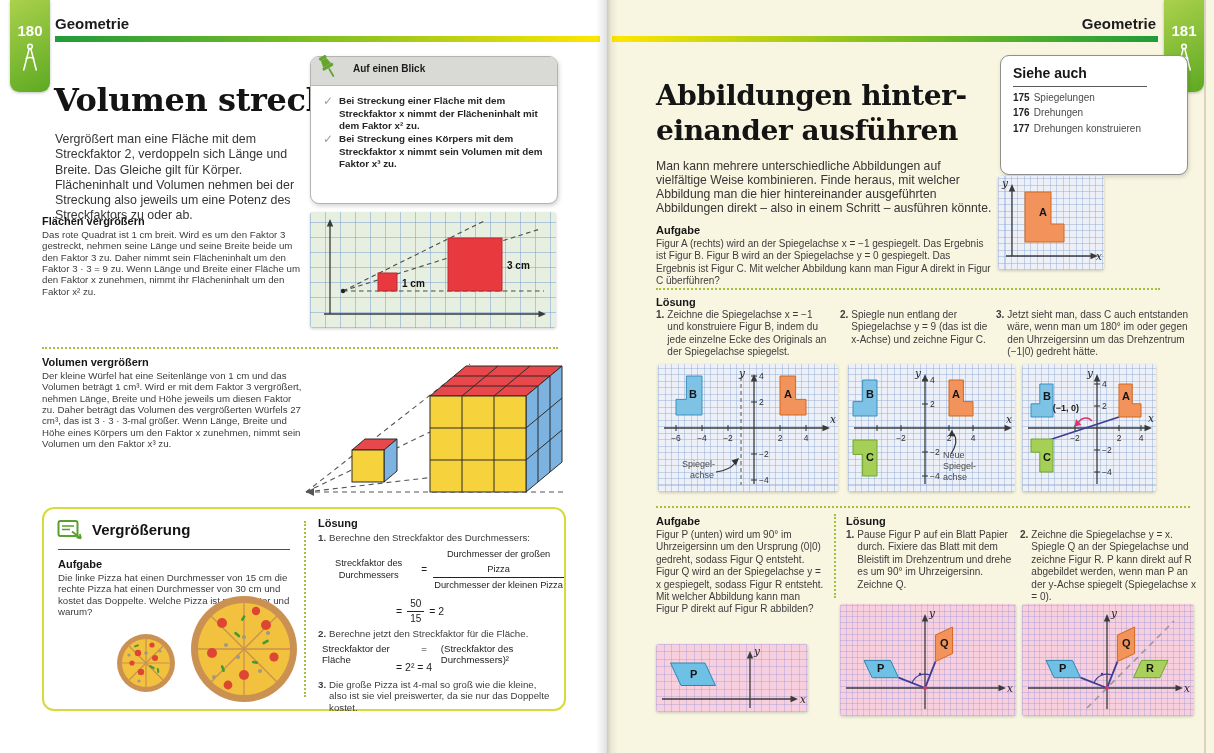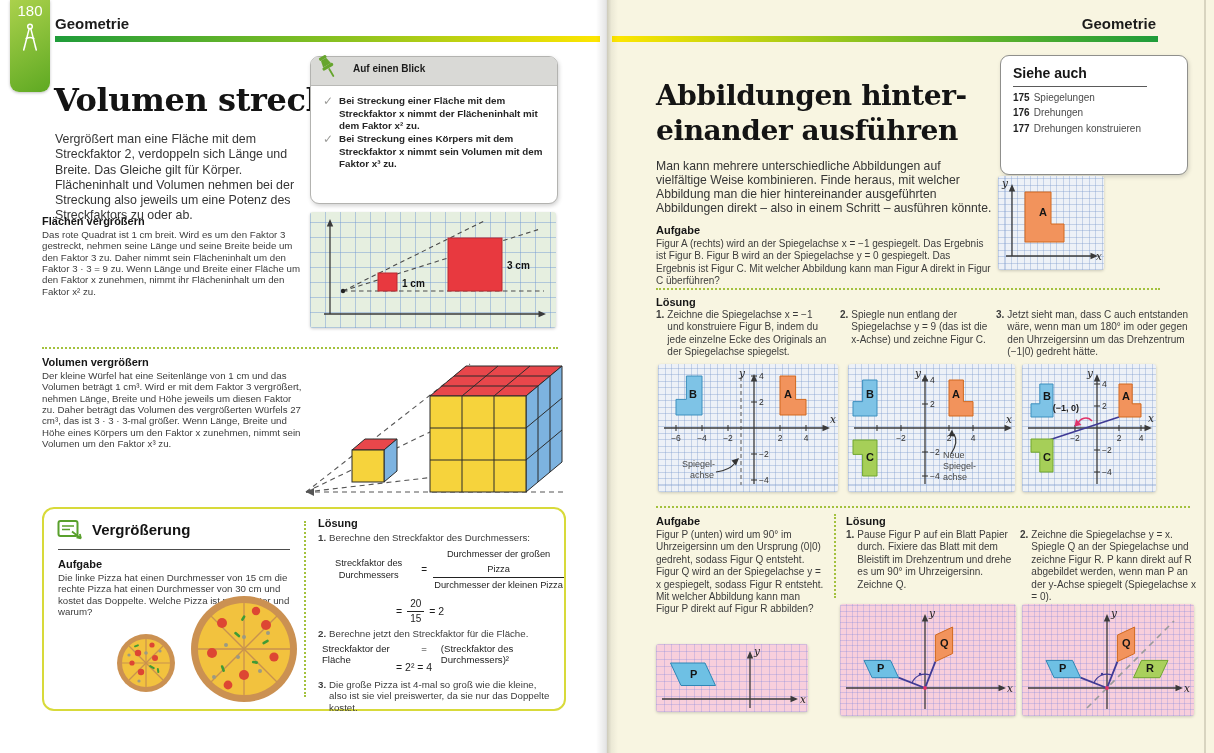--- a/index.html
+++ b/index.html
@@ -6,21 +6,21 @@
   .spread{position:relative;width:1214px;height:753px;background:#ffffff;overflow:hidden;
           font-family:"Liberation Sans","DejaVu Sans",sans-serif;color:#2e2e2e}
   .abs{position:absolute}
   .serif{font-family:"DejaVu Serif","Liberation Serif",serif}
   .right-bg{left:607px;top:0;width:607px;height:753px;background:#f8f5e1}
   .spine{left:596px;top:0;width:22px;height:753px;
          background:linear-gradient(90deg,rgba(0,0,0,0),rgba(0,0,0,.10) 45%,rgba(0,0,0,.16) 52%,rgba(0,0,0,.05) 70%,rgba(0,0,0,0))}
   .edge{left:1204px;top:0;width:2px;height:753px;background:#d8d4c0}
   .tab{width:40px;height:92px;border-radius:0 0 9px 9px;color:#fff;text-align:center;
        background:linear-gradient(150deg,#abd14c,#5ea922);box-shadow:0 1px 3px rgba(0,0,0,.25)}
-  .tab .num{font-weight:normal;font-size:15px;padding-top:2px}
+  .tab .num{font-weight:bold;font-size:15px;padding-top:22px}
   .sect{font-weight:bold;font-size:15px;color:#1b1b1b}
   .gradL{height:6px;background:linear-gradient(90deg,#1f9c3a,#8fc31f 55%,#ffe600)}
   .gradR{height:6px;background:linear-gradient(90deg,#ffe600,#8fc31f 45%,#1f9c3a)}
   .title-L{font-size:32px;letter-spacing:-.4px;color:#141414;font-weight:600;line-height:1}
   .title-R{font-size:28px;letter-spacing:-.4px;color:#141414;font-weight:600;line-height:1}
   .lead{font-size:12.4px;line-height:1.23;color:#353535}
   .lead-r{font-size:12.2px;line-height:1.15;color:#353535}
   .h-sub{font-size:11px;font-weight:bold;color:#161616}
   .body-sm{font-size:9.7px;line-height:1.17;color:#3c3c3c}
   .step-sm{font-size:10px;line-height:1.24;color:#3c3c3c}
@@ -259,41 +259,52 @@
       </div>
       <div class="eq" style="font-size:10px">=</div>
       <div class="frac eq" style="font-size:9.3px;line-height:1.6">
         <div class="fn">Durchmesser der großen Pizza</div>
         <div>Durchmesser der kleinen Pizza</div>
       </div>
     </div>
     <div class="abs" style="left:352px;top:88px;display:flex;align-items:center;gap:5px">
       <span class="eq" style="font-size:10.5px">=</span>
       <span class="frac eq" style="font-size:10px;line-height:1.35">
-        <span class="fn" style="display:block">20</span>
+        <span class="fn" style="display:block">50</span>
         <span style="display:block">15</span>
       </span>
       <span class="eq" style="font-size:10.5px">= 2</span>
     </div>
     <div class="abs step body-sm" style="left:274px;top:119px;width:240px">
       <span class="n">2.</span>
       <span>Berechne jetzt den Streckfaktor für die Fläche.</span>
     </div>
     <div class="abs" style="left:278px;top:134px;display:flex;gap:14px">
       <span class="eq" style="font-size:9.6px">Streckfaktor der Fläche</span>
       <span class="eq" style="font-size:9.6px">=</span>
       <span class="eq" style="font-size:9.6px">(Streckfaktor des Durchmessers)²</span>
     </div>
     <div class="abs eq" style="left:352px;top:152px;font-size:10.5px">= 2² = 4</div>
     <div class="abs step body-sm" style="left:274px;top:170px;width:236px">
       <span class="n">3.</span>
       <span>Die große Pizza ist 4-mal so groß wie die kleine, also ist sie viel preiswerter, da sie nur das Doppelte kostet.</span>
     </div>
   </div>
 
+  <div class="abs tab" style="left:1164px;top:0">
+    <div class="num">181</div>
+    <svg width="20" height="30" viewBox="0 0 20 30" style="margin-top:3px">
+      <g stroke="#fff" stroke-width="1.5" fill="none" stroke-linecap="round">
+        <circle cx="10" cy="4.5" r="2.3"></circle>
+        <path d="M9.2,6.6 L4.5,25 M10.8,6.6 L15.5,25"></path>
+        <path d="M6.2,16.5 A7.5,7.5 0 0,1 13.8,16.5"></path>
+        <path d="M4.5,25 l-0.8,3 M15.5,25 l0.8,3"></path>
+      </g>
+    </svg>
+  </div>
   <div class="abs sect" style="left:1000px;top:15px;width:156px;text-align:right">Geometrie</div>
   <div class="abs gradR" style="left:612px;top:36px;width:546px"></div>
 
   <div class="abs serif title-R" style="left:656px;top:82px">Abbildungen hinter-</div>
   <div class="abs serif title-R" style="left:656px;top:117px">einander ausführen</div>
 
   <div class="abs seealso" style="left:1000px;top:55px;width:162px;height:100px;padding:9px 12px">
     <div class="sa-title">Siehe auch</div>
     <div style="border-top:1.5px solid #5a5a5a;margin:5px 0 4px 0;width:134px"></div>
     <div class="sa-item">

